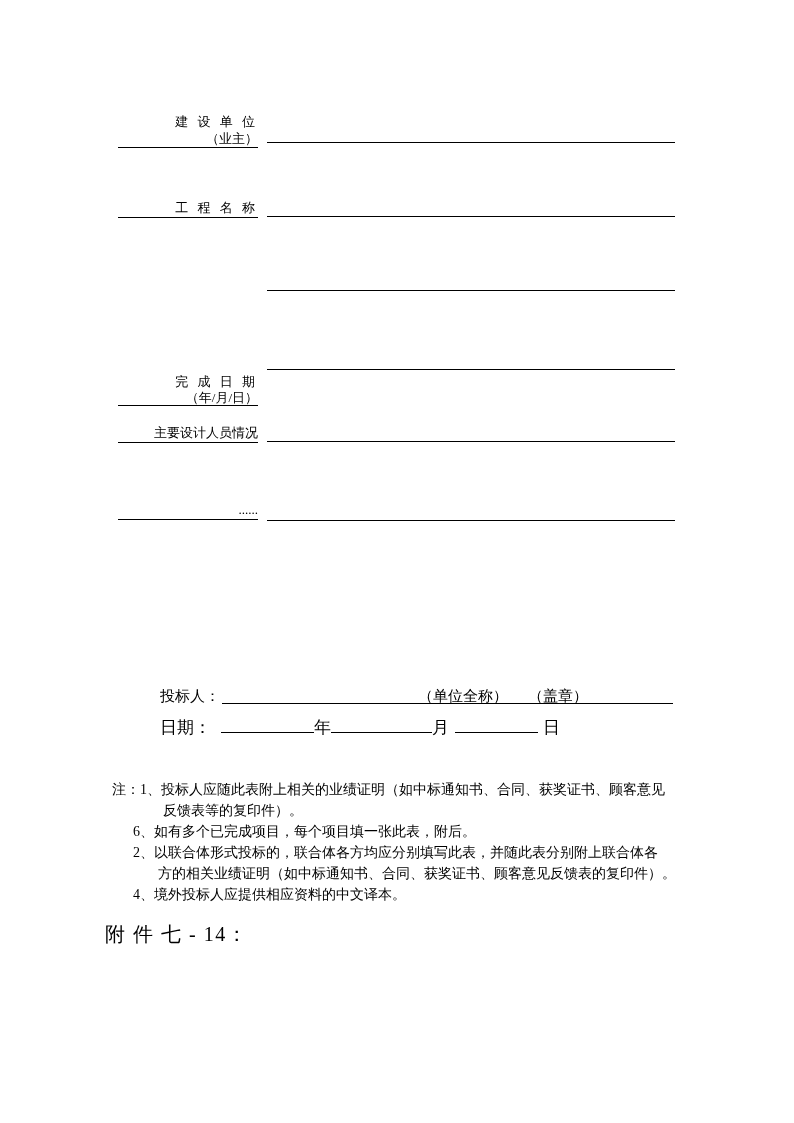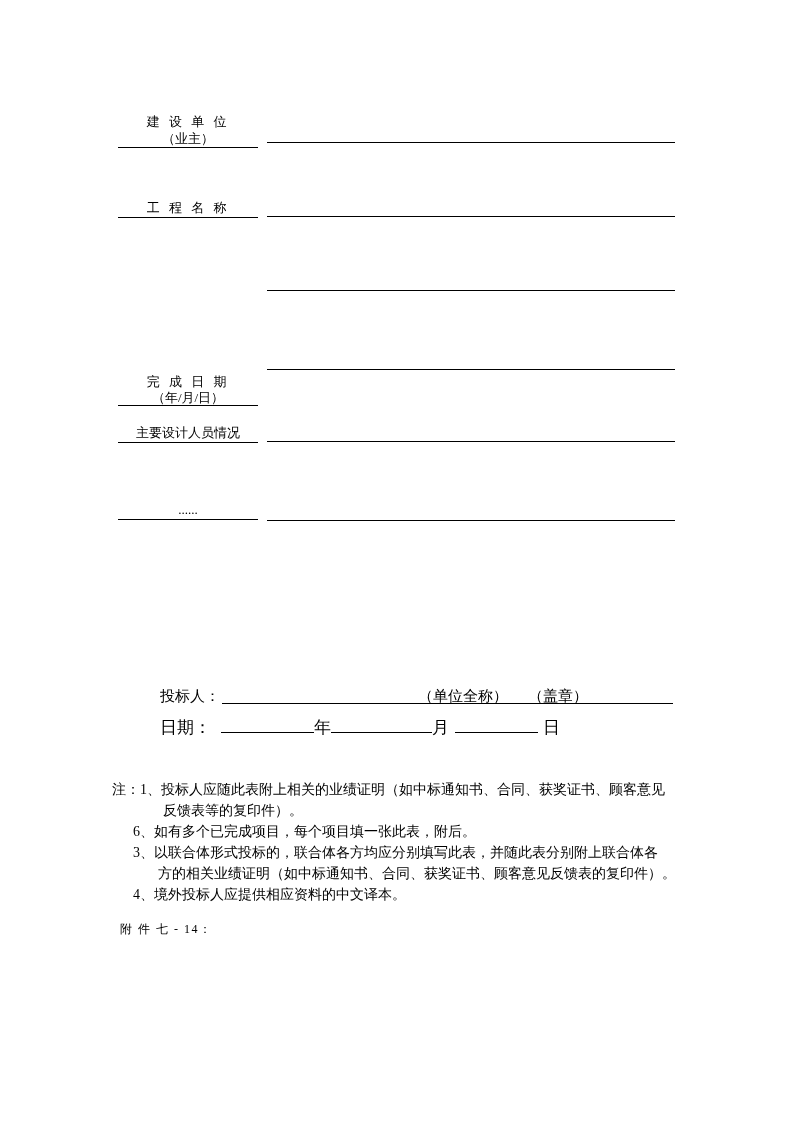--- a/index.html
+++ b/index.html
@@ -15,21 +15,21 @@
   }
   
   .flabel {
     position:absolute;
     left:118px; width:140px;
     border-bottom:1px solid #000;
     text-align:center;
     font-size:13px;
     overflow:visible;
   }
-  .flabel .ln { white-space:nowrap; }
+  .flabel .ln { white-space:nowrap;text-align:right; }
   .flabel .sp { letter-spacing:3px; }
   .flabel .sub { font-size:12px; letter-spacing:0; }
   
   .fline {
     position:absolute;
     left:267px; width:408px; height:0;
     border-top:1px solid #000;
   }
   
   .sig-text { position:absolute; font-size:15px; white-space:nowrap; }
@@ -52,22 +52,22 @@
     position:absolute; left:112px; top:767px; width:600px;
     font-size:14px; line-height:21px;
   }
   .notes .nline { white-space:nowrap; }
   .ind0 { margin-left:0;margin-top:12px; }
   .ind1 { margin-left:21px; }
   .ind2a { margin-left:51px; }
   .ind2b { margin-left:46px; }
   
   .appendix-label {
-    position:absolute; left:120px; top:921px;
-    font-size:12px; letter-spacing:1.5px; white-space:nowrap;
+    position:absolute; left:105px; top:921px;
+    font-size:20px; letter-spacing:1.5px; white-space:nowrap;
   }
   .appendix-title {
     position:absolute; left:0; top:962px; width:794px;
     text-align:center;
     font-size:19px; font-weight:bold; letter-spacing:2.5px;
     white-space:nowrap;
   }
 </style>
 </head>
 <body>
@@ -109,20 +109,20 @@
   <div class="sig-text" style="left:528px; top:687px;">（盖章）</div>
 
   <div class="date-row">
     <span>日期：</span><span class="blank" style="width:93px; margin-left:10px;"></span><span>年</span><span class="blank" style="width:101px;"></span><span>月</span><span class="blank" style="width:83px; margin-left:6px;"></span><span style="margin-left:5px;">日</span>
   </div>
 
   <div class="notes">
     <div class="nline ind0">注：1、投标人应随此表附上相关的业绩证明（如中标通知书、合同、获奖证书、顾客意见</div>
     <div class="nline ind2a">反馈表等的复印件）。</div>
     <div class="nline ind1">6、如有多个已完成项目，每个项目填一张此表，附后。</div>
-    <div class="nline ind1">3、以联合体形式投标的，联合体各方均应分别填写此表，并随此表分别附上联合体各</div>
+    <div class="nline ind1">2、以联合体形式投标的，联合体各方均应分别填写此表，并随此表分别附上联合体各</div>
     <div class="nline ind2b">方的相关业绩证明（如中标通知书、合同、获奖证书、顾客意见反馈表的复印件）。</div>
     <div class="nline ind1">4、境外投标人应提供相应资料的中文译本。</div>
   </div>
 
   <div class="appendix-label">附 件 七 - 14：</div>
 
 </div>
 
 </body></html>

